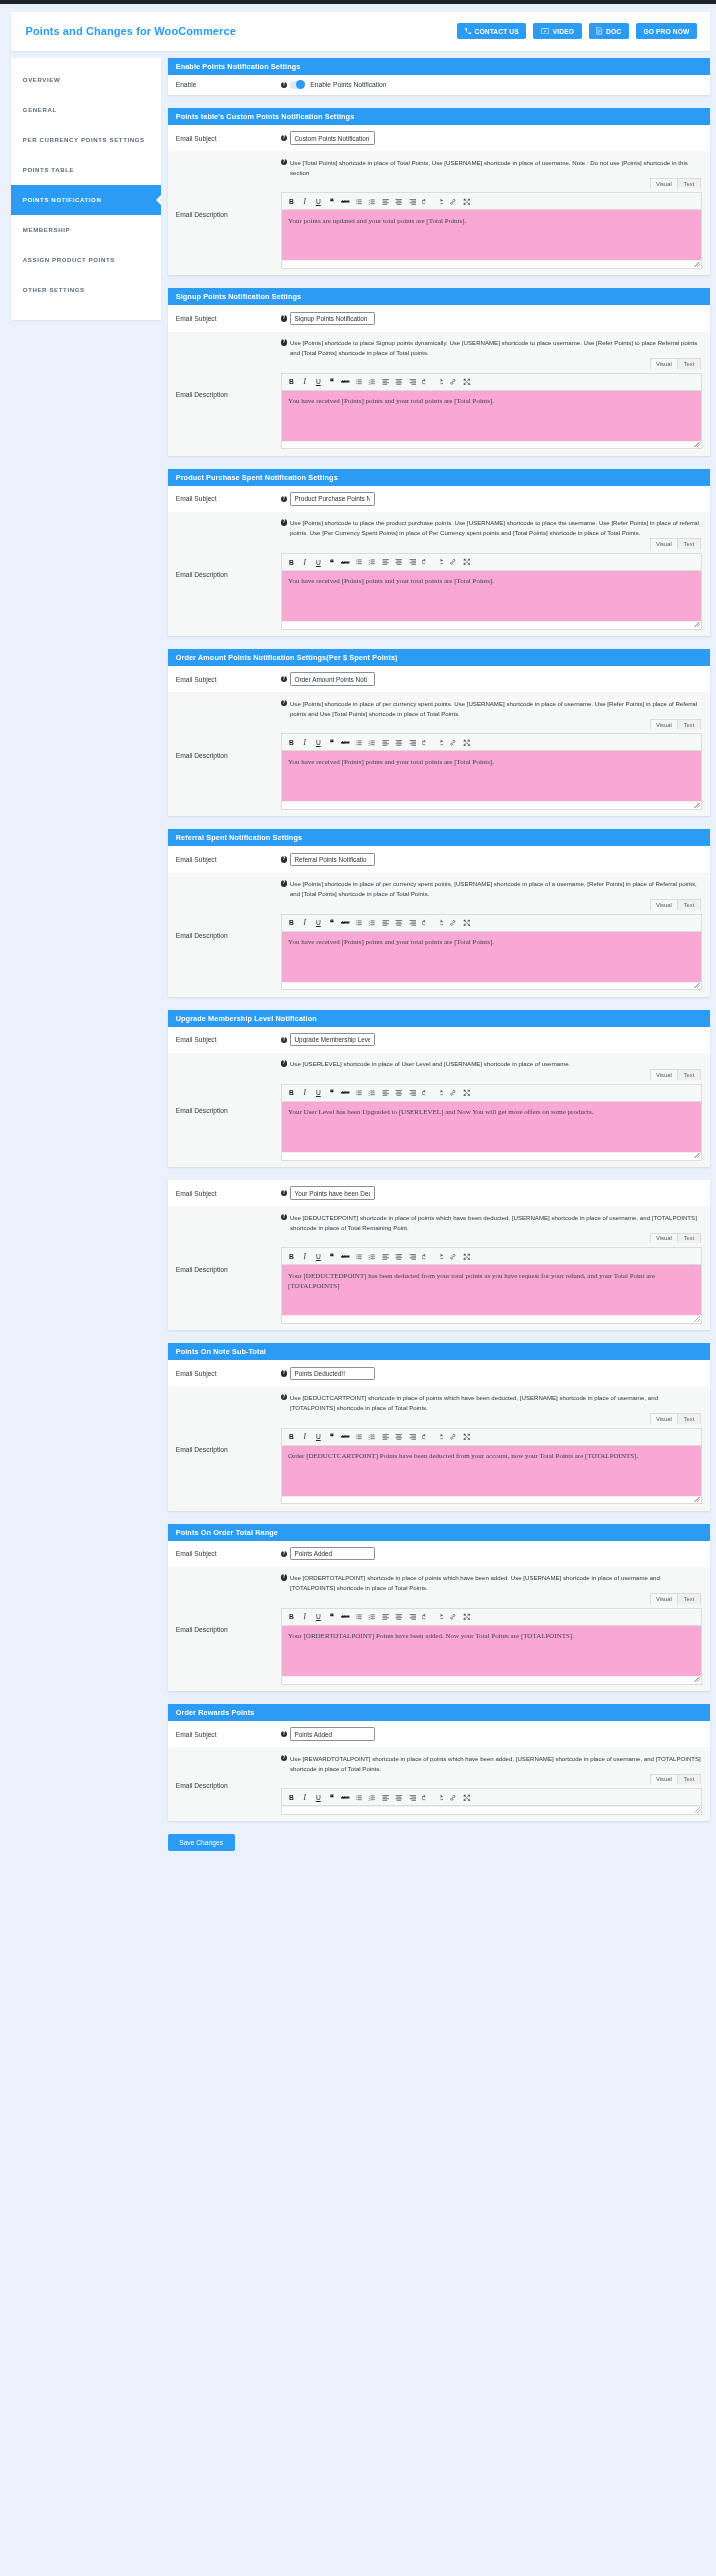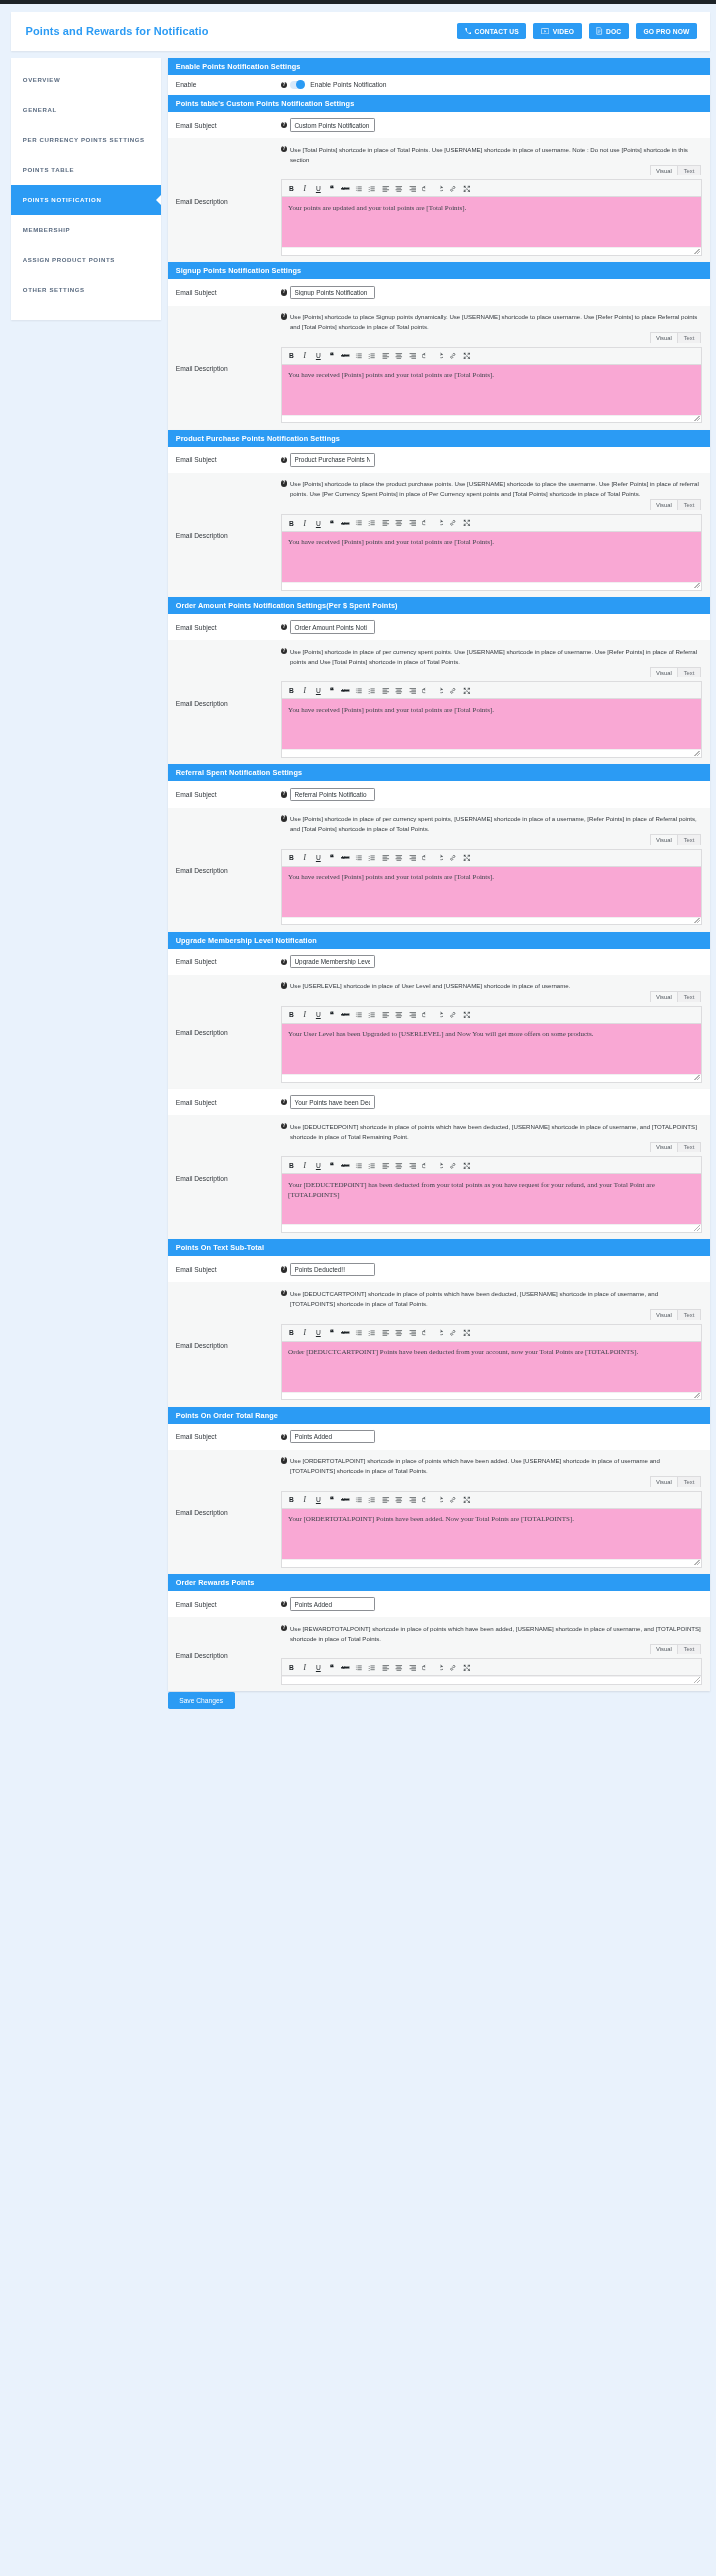--- a/index.html
+++ b/index.html
@@ -114,20 +114,21 @@
   .main {
     flex: 1 1 auto;
     min-width: 0;
     padding-left: 7px;
   }
 
   
   .panel {
     background: #ffffff;
     box-shadow: 0 0.6px 1.8px rgba(0,0,0,.10);
+    margin-bottom: 13px;
   }
   .panel-head {
     background: #2b9bf4;
     color: #ffffff;
     font-size: 7.3px;
     font-weight: bold;
     letter-spacing: 0.1px;
     height: 17px;
     display: flex;
     align-items: center;
@@ -311,21 +312,21 @@
 </style>
 </head>
 <body>
 
 <div class="admin-bar-strip"></div>
 
 <div class="page">
 
   <div class="header-band">
     <div class="header-inner">
-      <div class="brand-title">Points and Rewards for Notificatio</div>
+      <div class="brand-title">Points and Changes for WooCommerce</div>
       <div class="header-actions">
 
         <button class="hbtn">
           <span>
             <svg width="6.4" height="6.4" viewBox="0 0 24 24" fill="#ffffff">
                 <path d="M6.6 10.8c1.9 3.8 5 6.8 8.8 8.7l2.9-2.9c.4-.4.9-.5 1.4-.3 1.1.4 2.4.6 3.7.6.6 0 1 .4 1 1V22c0 .6-.4 1-1 1C11.9 23 1 12.1 1 .999c0-.6.4-1 1-1h4.1c.6 0 1 .4 1 1 0 1.3.2 2.5.6 3.7.1.4 0 .9-.3 1.3L6.6 10.8z"></path>
               </svg>
           </span>
           <span>CONTACT US</span>
         </button>
@@ -575,21 +576,21 @@
                       </svg>
                     </span>
                   </div>
                   <div class="editor-body" contenteditable="true" style="">You have received [Points] points and your total points are [Total Points].</div>
                   <div class="editor-foot"></div>
                 </div>
               </div>
             </div>
           </div>
           <div class="panel">
-            <div class="panel-head">Product Purchase Points Notification Settings</div>
+            <div class="panel-head">Product Purchase Spent Notification Settings</div>
             <div class="row">
               <div class="row-label mid">Email Subject</div>
               <div class="row-field">
                 <div class="field-line">
                   <span class="helpdot">?</span>
                   <input class="txt" type="text" value="Product Purchase Points N" style="">
                 </div>
               </div>
             </div>
             <div class="row alt">
@@ -1019,21 +1020,21 @@
                       </svg>
                     </span>
                   </div>
                   <div class="editor-body" contenteditable="true" style="">Your [DEDUCTEDPOINT] has been deducted from your total points as you have request for your refund, and your Total Point are [TOTALPOINTS]</div>
                   <div class="editor-foot"></div>
                 </div>
               </div>
             </div>
           </div>
           <div class="panel">
-            <div class="panel-head">Points On Text Sub-Total</div>
+            <div class="panel-head">Points On Note Sub-Total</div>
             <div class="row">
               <div class="row-label mid">Email Subject</div>
               <div class="row-field">
                 <div class="field-line">
                   <span class="helpdot">?</span>
                   <input class="txt" type="text" value="Points Deducted!!" style="">
                 </div>
               </div>
             </div>
             <div class="row alt">

